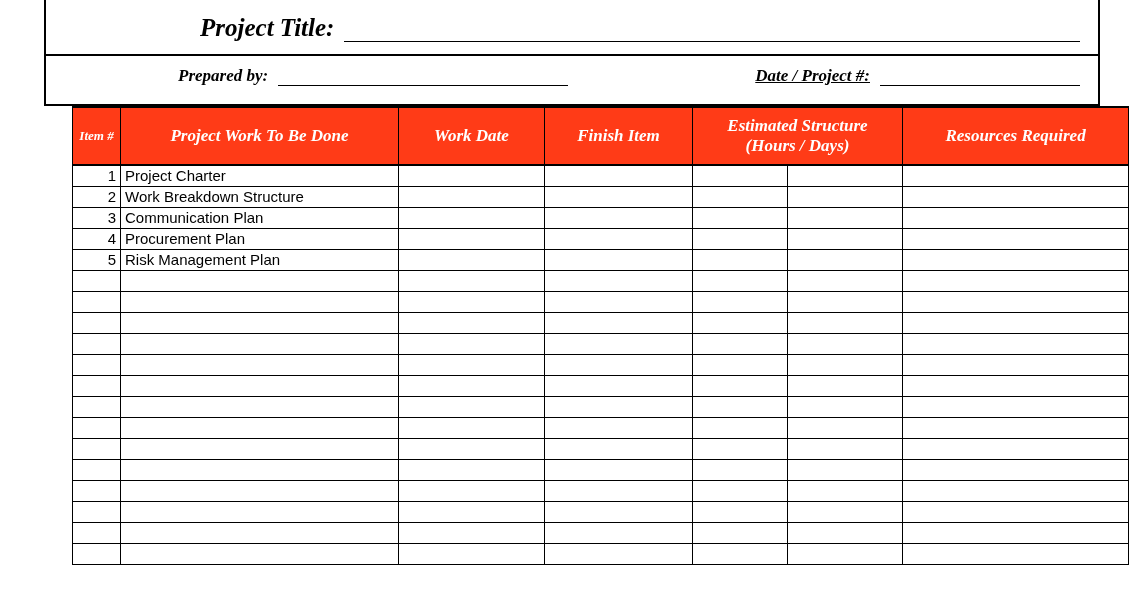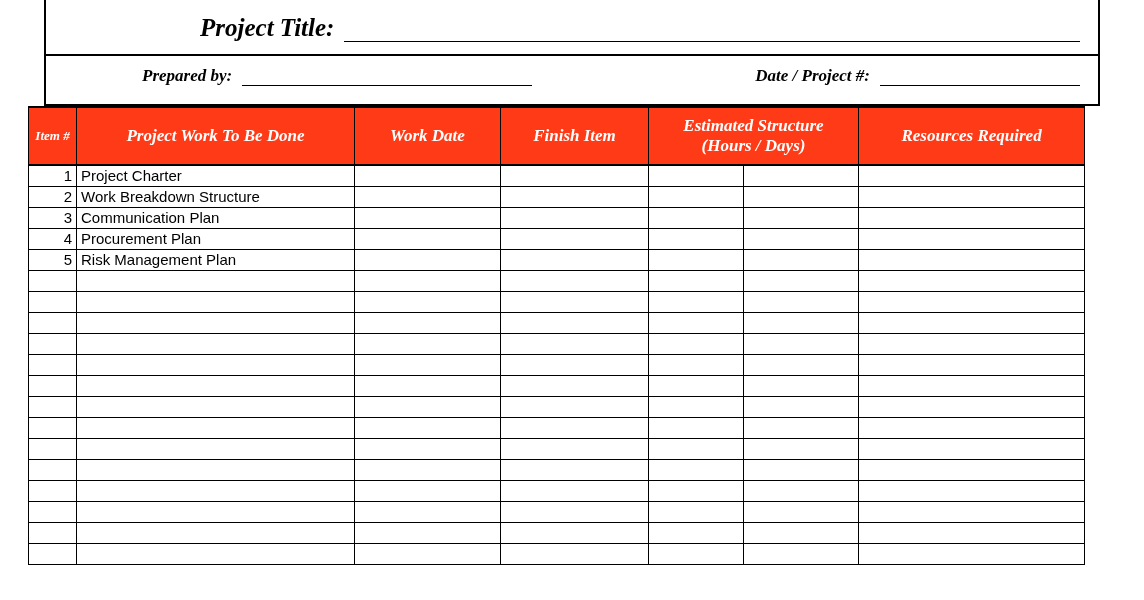--- a/index.html
+++ b/index.html
@@ -40,38 +40,38 @@
     display: flex;
     align-items: flex-end;
     padding: 10px 12px 18px 12px;
   }
   .prepared-label, .date-label {
     font-size: 17px;
     font-weight: bold;
     font-style: italic;
     margin-right: 10px;
   }
-  .prepared-label { margin-left: 84px; }
+  .prepared-label { margin-left: 120px; }
   .prepared-line {
     width: 290px;
     border-bottom: 1.5px solid #000;
     height: 1.0em;
   }
-  .date-label { margin-left: auto; }
+  .date-label { margin-left: auto; text-decoration: underline; }
   .date-line {
     width: 200px;
     border-bottom: 1.5px solid #000;
     height: 1.0em;
     margin-right: 6px;
   }
 
   table {
     border-collapse: collapse;
     width: 1056px;
-    margin: 0 28px;
+    margin: 0 72px;
     table-layout: fixed;
   }
   th, td {
     border: 1px solid #000;
     padding: 0;
     vertical-align: middle;
   }
   thead th {
     background: #ff3b17;
     color: #fff;

